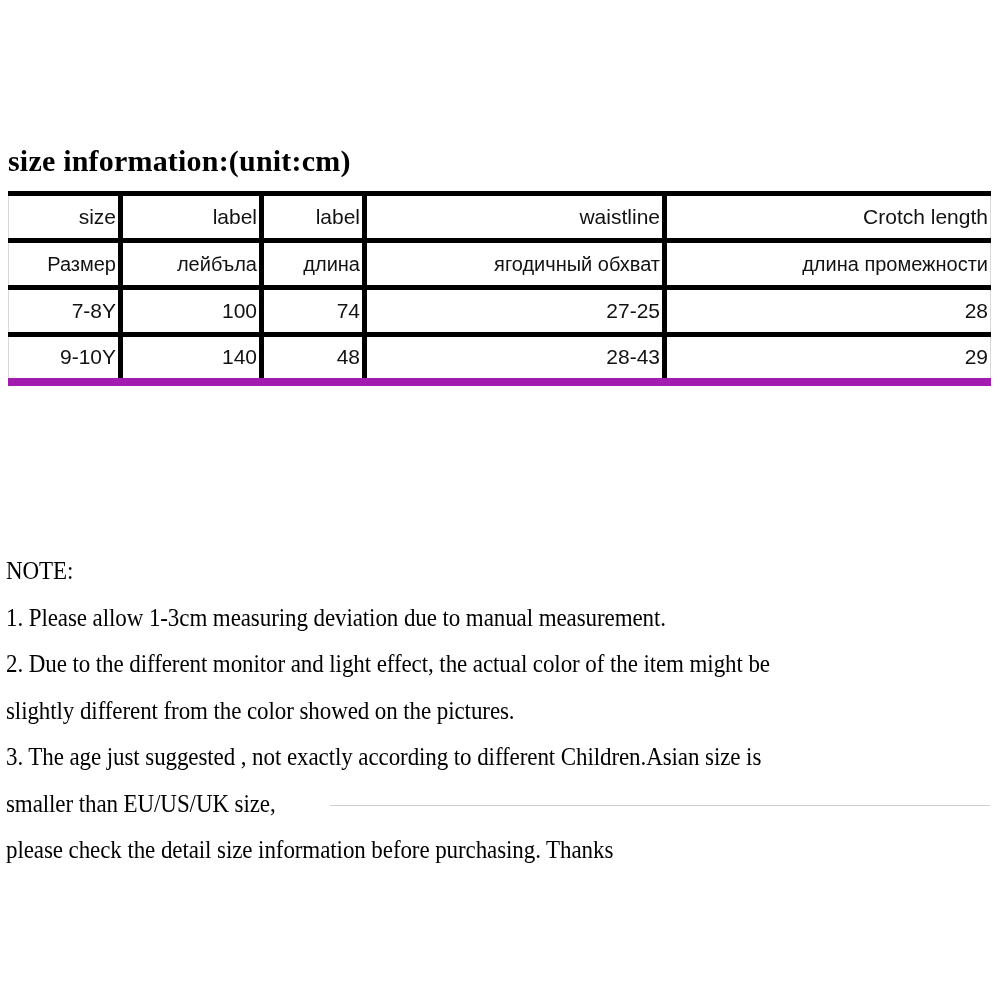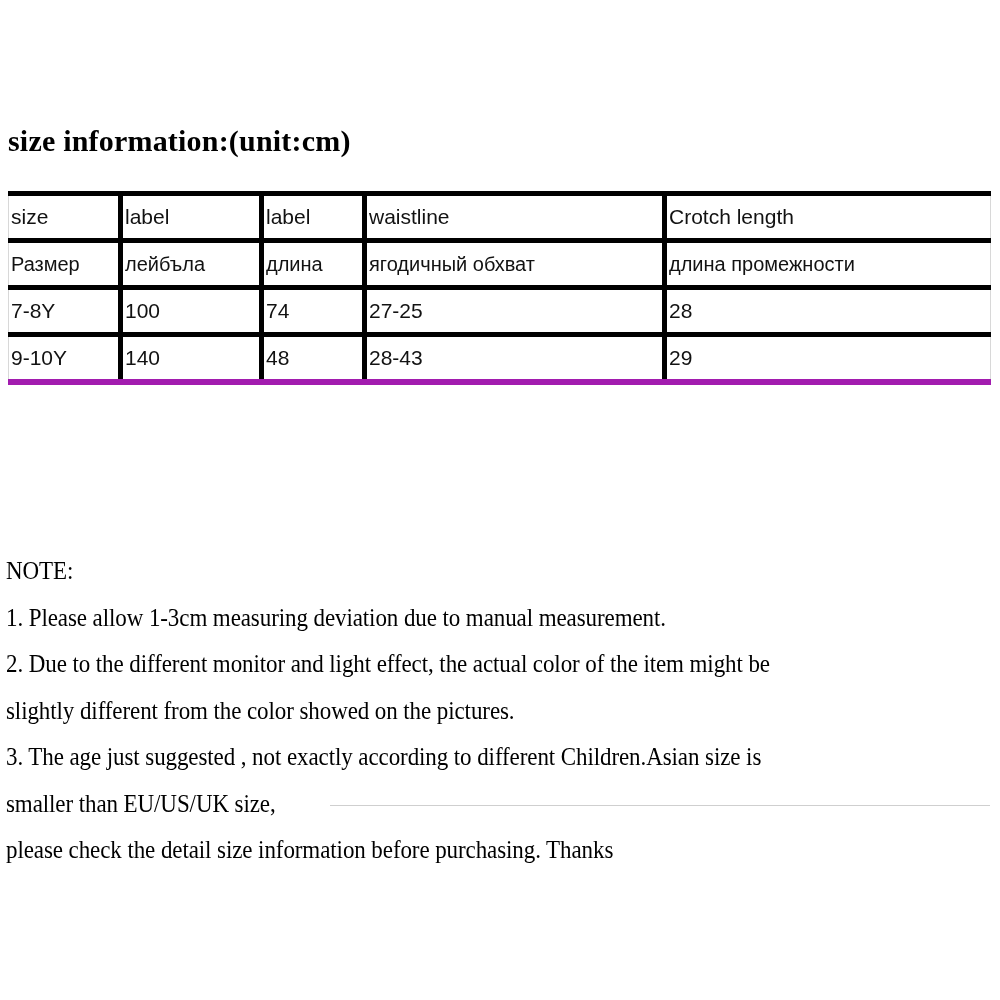--- a/index.html
+++ b/index.html
@@ -20,21 +20,21 @@
     position: absolute;
     left: 0; top: 0;
     width: 1000px;
     height: 1000px;
   }
 
   
   .title {
     position: absolute;
     left: 8px;
-    top: 124px;
+    top: 144px;
     font-family: "Liberation Serif", "DejaVu Serif", serif;
     font-size: 30px;
     font-weight: bold;
     letter-spacing: 0.2px;
     white-space: nowrap;
   }
 
   
   .size-table {
     position: absolute;
@@ -49,34 +49,34 @@
   .size-table col.c-label  { width: 141px; }
   .size-table col.c-length { width: 103px; }
   .size-table col.c-waist  { width: 300px; }
   .size-table col.c-crotch { width: 326px; }
 
   .size-table td {
     border-left: 5px solid #000000;
     border-right: 0;
     border-top: 5px solid #000000;
     border-bottom: 0;
-    text-align: left;
+    text-align: right;
     vertical-align: middle;
     height: 47px;
     font-size: 21px;
     color: #121212;
     padding: 0 2px;
     box-sizing: border-box;
     background: #ffffff;
   }
   
   .size-table td.first-col { border-left: 1px solid #d8d8d8; }
   .size-table td.last-col  { border-right: 1px solid #d8d8d8; }
 
-  .size-table tr.row-last td { border-bottom: 6px solid #a21caf; }
+  .size-table tr.row-last td { border-bottom: 8px solid #a21caf; }
 
   .size-table td.cyr {
     font-size: 20px;
   }
 
   
   .notes {
     position: absolute;
     left: 6px;
     top: 548px;

